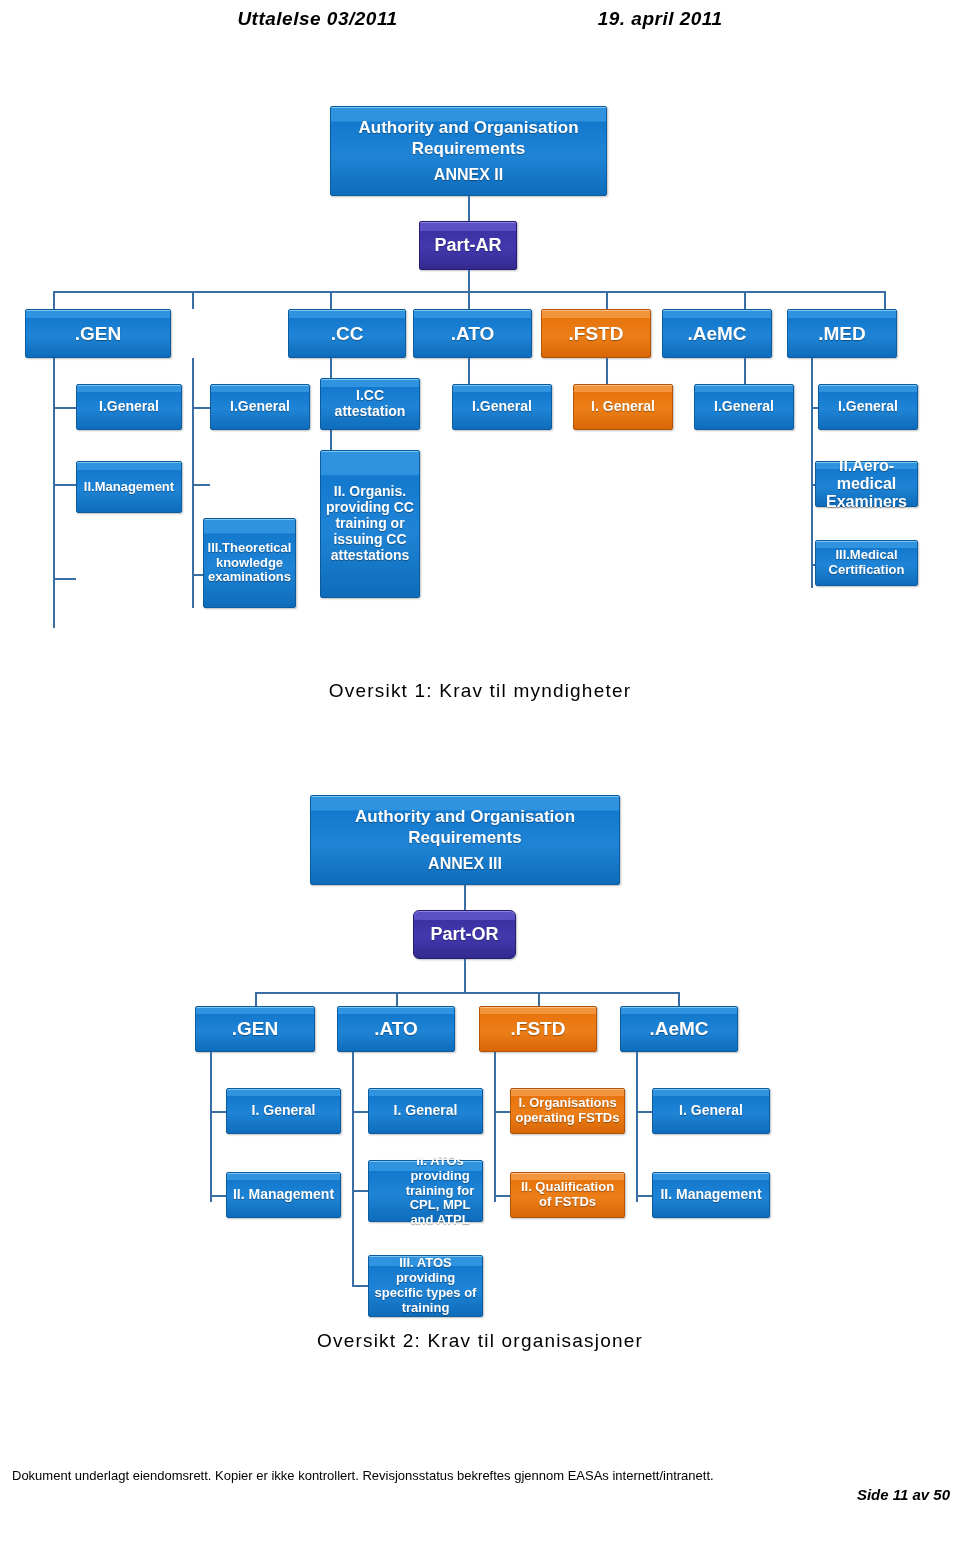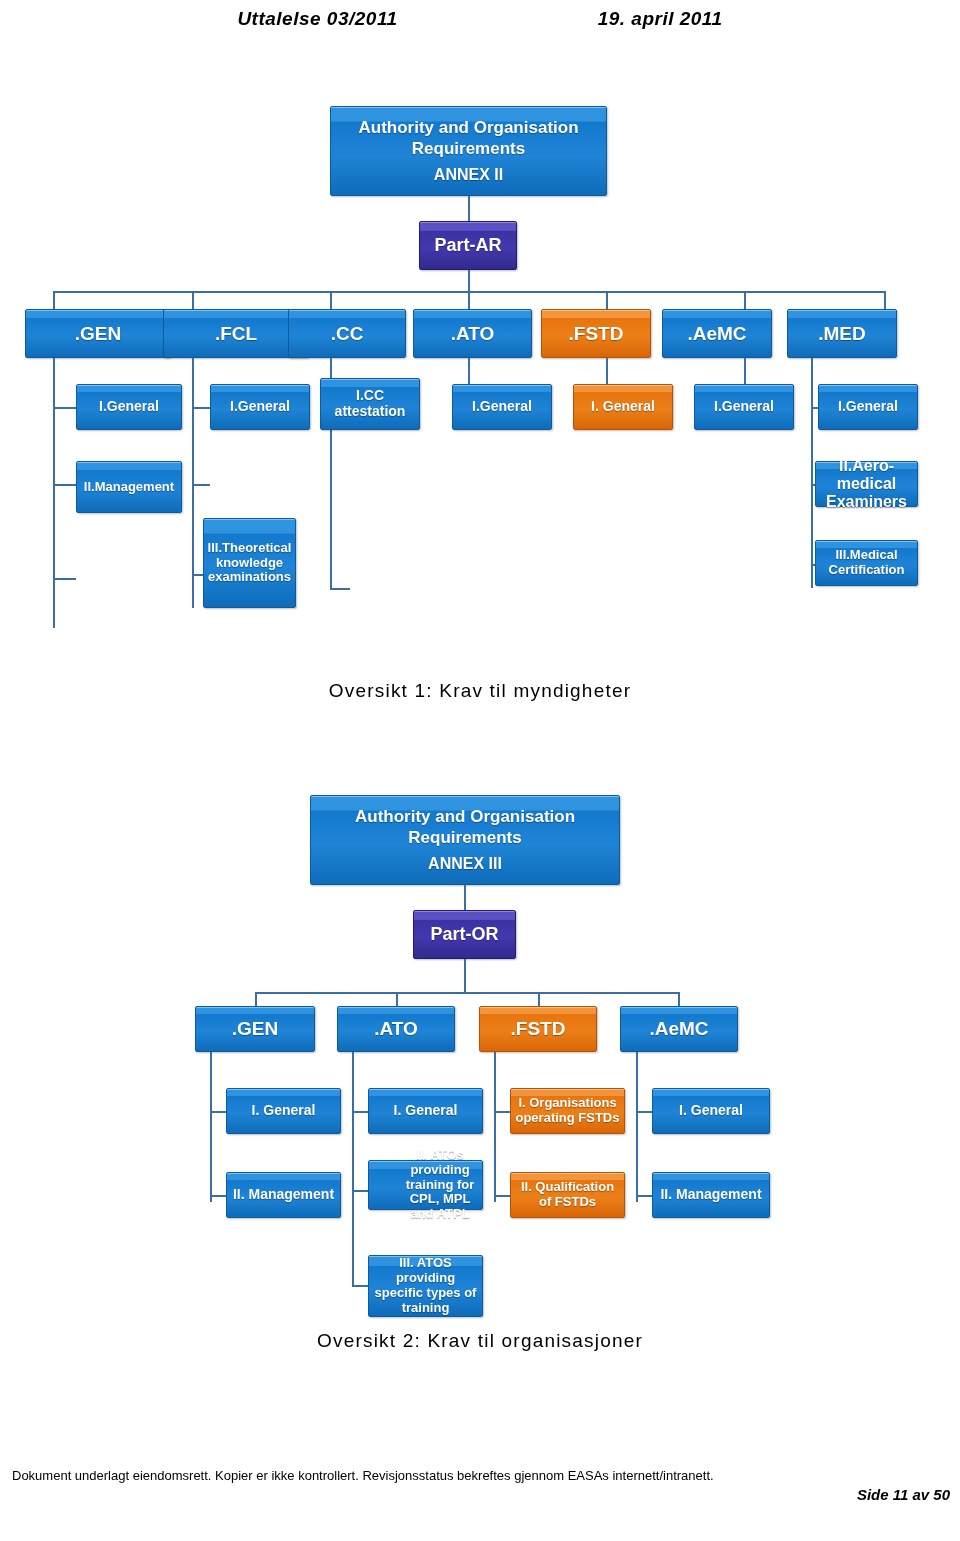--- a/index.html
+++ b/index.html
@@ -145,23 +145,20 @@
   <div class="conn v" style="left:192px; top:201px; height:18px;"></div>
   <div class="conn v" style="left:330px; top:201px; height:18px;"></div>
   <div class="conn v" style="left:468px; top:201px; height:18px;"></div>
   <div class="conn v" style="left:606px; top:201px; height:18px;"></div>
   <div class="conn v" style="left:744px; top:201px; height:18px;"></div>
   <div class="conn v" style="left:884px; top:201px; height:18px;"></div>
 
   <div class="node blue" style="left:25px; top:219px; width:146px; height:49px; font-size:19px;">
     <span>.GEN</span>
   </div>
-  <div class="node blue" style="left:163px; top:219px; width:146px; height:49px; font-size:19px;">
-    <span>.FCL</span>
-  </div>
   <div class="node blue" style="left:288px; top:219px; width:118px; height:49px; font-size:19px;">
     <span>.CC</span>
   </div>
   <div class="node blue" style="left:413px; top:219px; width:119px; height:49px; font-size:19px;">
     <span>.ATO</span>
   </div>
   <div class="node orange" style="left:541px; top:219px; width:110px; height:49px; font-size:19px;">
     <span>.FSTD</span>
   </div>
   <div class="node blue" style="left:662px; top:219px; width:110px; height:49px; font-size:19px;">
@@ -192,20 +189,23 @@
   <div class="node blue" style="left:203px; top:428px; width:93px; height:90px; font-size:13px;">
     <span>III.Theoretical knowledge examinations</span>
   </div>
 
   <div class="conn v" style="left:330px; top:268px; height:230px;"></div>
   <div class="conn h" style="left:330px; top:313px; width:20px;"></div>
   <div class="conn h" style="left:330px; top:498px; width:20px;"></div>
   <div class="node blue" style="left:320px; top:288px; width:100px; height:52px; font-size:14px;">
     <span>I.CC attestation</span>
   </div>
+  <div class="node blue" style="left:320px; top:360px; width:100px; height:148px; font-size:14px;">
+    <span>II. Organis. providing CC training or issuing CC attestations</span>
+  </div>
 
   <div class="conn v" style="left:468px; top:268px; height:49px;"></div>
   <div class="conn h" style="left:468px; top:317px; width:17px;"></div>
   <div class="node blue" style="left:452px; top:294px; width:100px; height:46px; font-size:14px;">
     <span>I.General</span>
   </div>
 
   <div class="conn v" style="left:606px; top:268px; height:49px;"></div>
   <div class="conn h" style="left:590px; top:317px; width:20px;"></div>
   <div class="node orange" style="left:573px; top:294px; width:100px; height:46px; font-size:14px;">
@@ -238,21 +238,21 @@
 <div class="diagram" id="diagram-or">
 
   <div class="node blue" style="left:310px; top:10px; width:310px; height:90px; flex-direction:column; font-size:17px; justify-content:center; gap:2px;">
     <span>Authority and Organisation</span>
     <span>Requirements</span>
     <span style="margin-top:6px;font-size:16px;">ANNEX III</span>
   </div>
 
   <div class="conn v" style="left:464px; top:100px; height:25px;"></div>
 
-  <div class="node purple" style="left:413px; top:125px; width:103px; height:49px; font-size:18px;">
+  <div class="node purple" style="left:413px; top:125px; width:103px; height:49px; font-size:18px;border-radius:6px;">
     <span>Part-OR</span>
   </div>
 
   <div class="conn v" style="left:464px; top:174px; height:33px;"></div>
   <div class="conn h" style="left:255px; top:207px; width:425px;"></div>
 
   <div class="conn v" style="left:255px; top:207px; height:14px;"></div>
   <div class="conn v" style="left:396px; top:207px; height:14px;"></div>
   <div class="conn v" style="left:538px; top:207px; height:14px;"></div>
   <div class="conn v" style="left:678px; top:207px; height:14px;"></div>
@@ -280,21 +280,21 @@
     <span>II. Management</span>
   </div>
 
   <div class="conn v" style="left:352px; top:267px; height:235px;"></div>
   <div class="conn h" style="left:352px; top:326px; width:18px;"></div>
   <div class="conn h" style="left:352px; top:405px; width:18px;"></div>
   <div class="conn h" style="left:352px; top:500px; width:18px;"></div>
   <div class="node blue" style="left:368px; top:303px; width:115px; height:46px; font-size:14px;">
     <span>I. General</span>
   </div>
-  <div class="node blue" style="left:368px; top:375px; width:115px; height:50px; font-size:13px;padding-left:32px;">
+  <div class="node blue" style="left:368px; top:375px; width:115px; height:62px; font-size:13px;padding-left:32px;">
     <span>II. ATOs providing training for CPL, MPL and ATPL</span>
   </div>
   <div class="node blue" style="left:368px; top:470px; width:115px; height:62px; font-size:13px;">
     <span>III. ATOS providing specific types of training</span>
   </div>
 
   <div class="conn v" style="left:494px; top:267px; height:150px;"></div>
   <div class="conn h" style="left:494px; top:326px; width:18px;"></div>
   <div class="conn h" style="left:494px; top:410px; width:18px;"></div>
   <div class="node orange" style="left:510px; top:303px; width:115px; height:46px; font-size:13px;">

